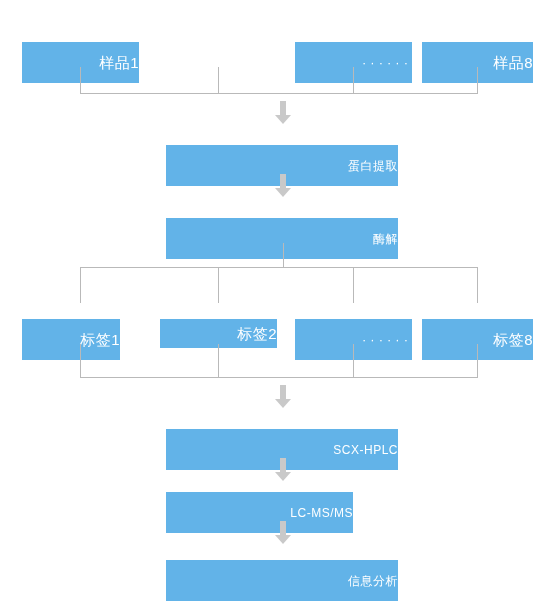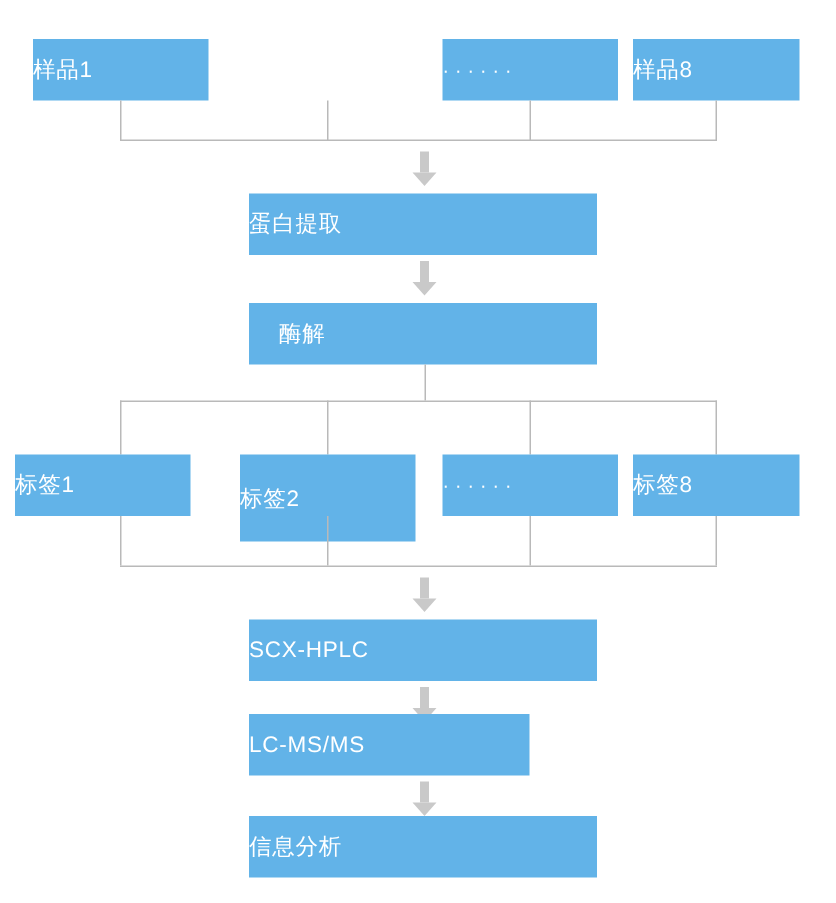--- a/index.html
+++ b/index.html
@@ -18,29 +18,30 @@
     overflow: hidden;
   }
 
   
   .node {
     position: absolute;
     background: #62b3e8;
     color: #ffffff;
     display: flex;
     align-items: center;
-    justify-content: flex-start;
+    justify-content: flex-end;
     font-size: 15px;
     letter-spacing: 0.5px;
     box-sizing: border-box;
     line-height: 1;
     user-select: none;
+    margin-top: 16px;
   }
   .node.wide {
-    font-size: 15px;
+    font-size: 12px;
   }
   .node .dots {
     letter-spacing: 4px;
     font-size: 13px;
     color: #ffffff;
   }
 
   
   .vline {
     position: absolute;
@@ -114,24 +115,24 @@
     <span>酶解</span>
   </div>
 
   <div class="vline" style="left:283px; top:243px; height:24px;"></div>
   <div class="hline" style="left:80px; top:267px; width:398px;"></div>
   <div class="vline" style="left:80px;  top:267px; height:36px;"></div>
   <div class="vline" style="left:218px; top:267px; height:36px;"></div>
   <div class="vline" style="left:353px; top:267px; height:36px;"></div>
   <div class="vline" style="left:477px; top:267px; height:36px;"></div>
 
-  <div class="node" style="left:10px; top:303px; width:117px; height:41px;">
+  <div class="node" style="left:22px; top:303px; width:98px; height:41px;">
     <span>标签1</span>
   </div>
-  <div class="node" style="left:160px; top:303px; width:117px; height:58px;">
+  <div class="node" style="left:160px; top:303px; width:117px; height:29px;">
     <span>标签2</span>
   </div>
   <div class="node" style="left:295px; top:303px; width:117px; height:41px;">
     <span class="dots">······</span>
   </div>
   <div class="node" style="left:422px; top:303px; width:111px; height:41px;">
     <span>标签8</span>
   </div>
 
   <div class="vline" style="left:80px;  top:344px; height:33px;"></div>

